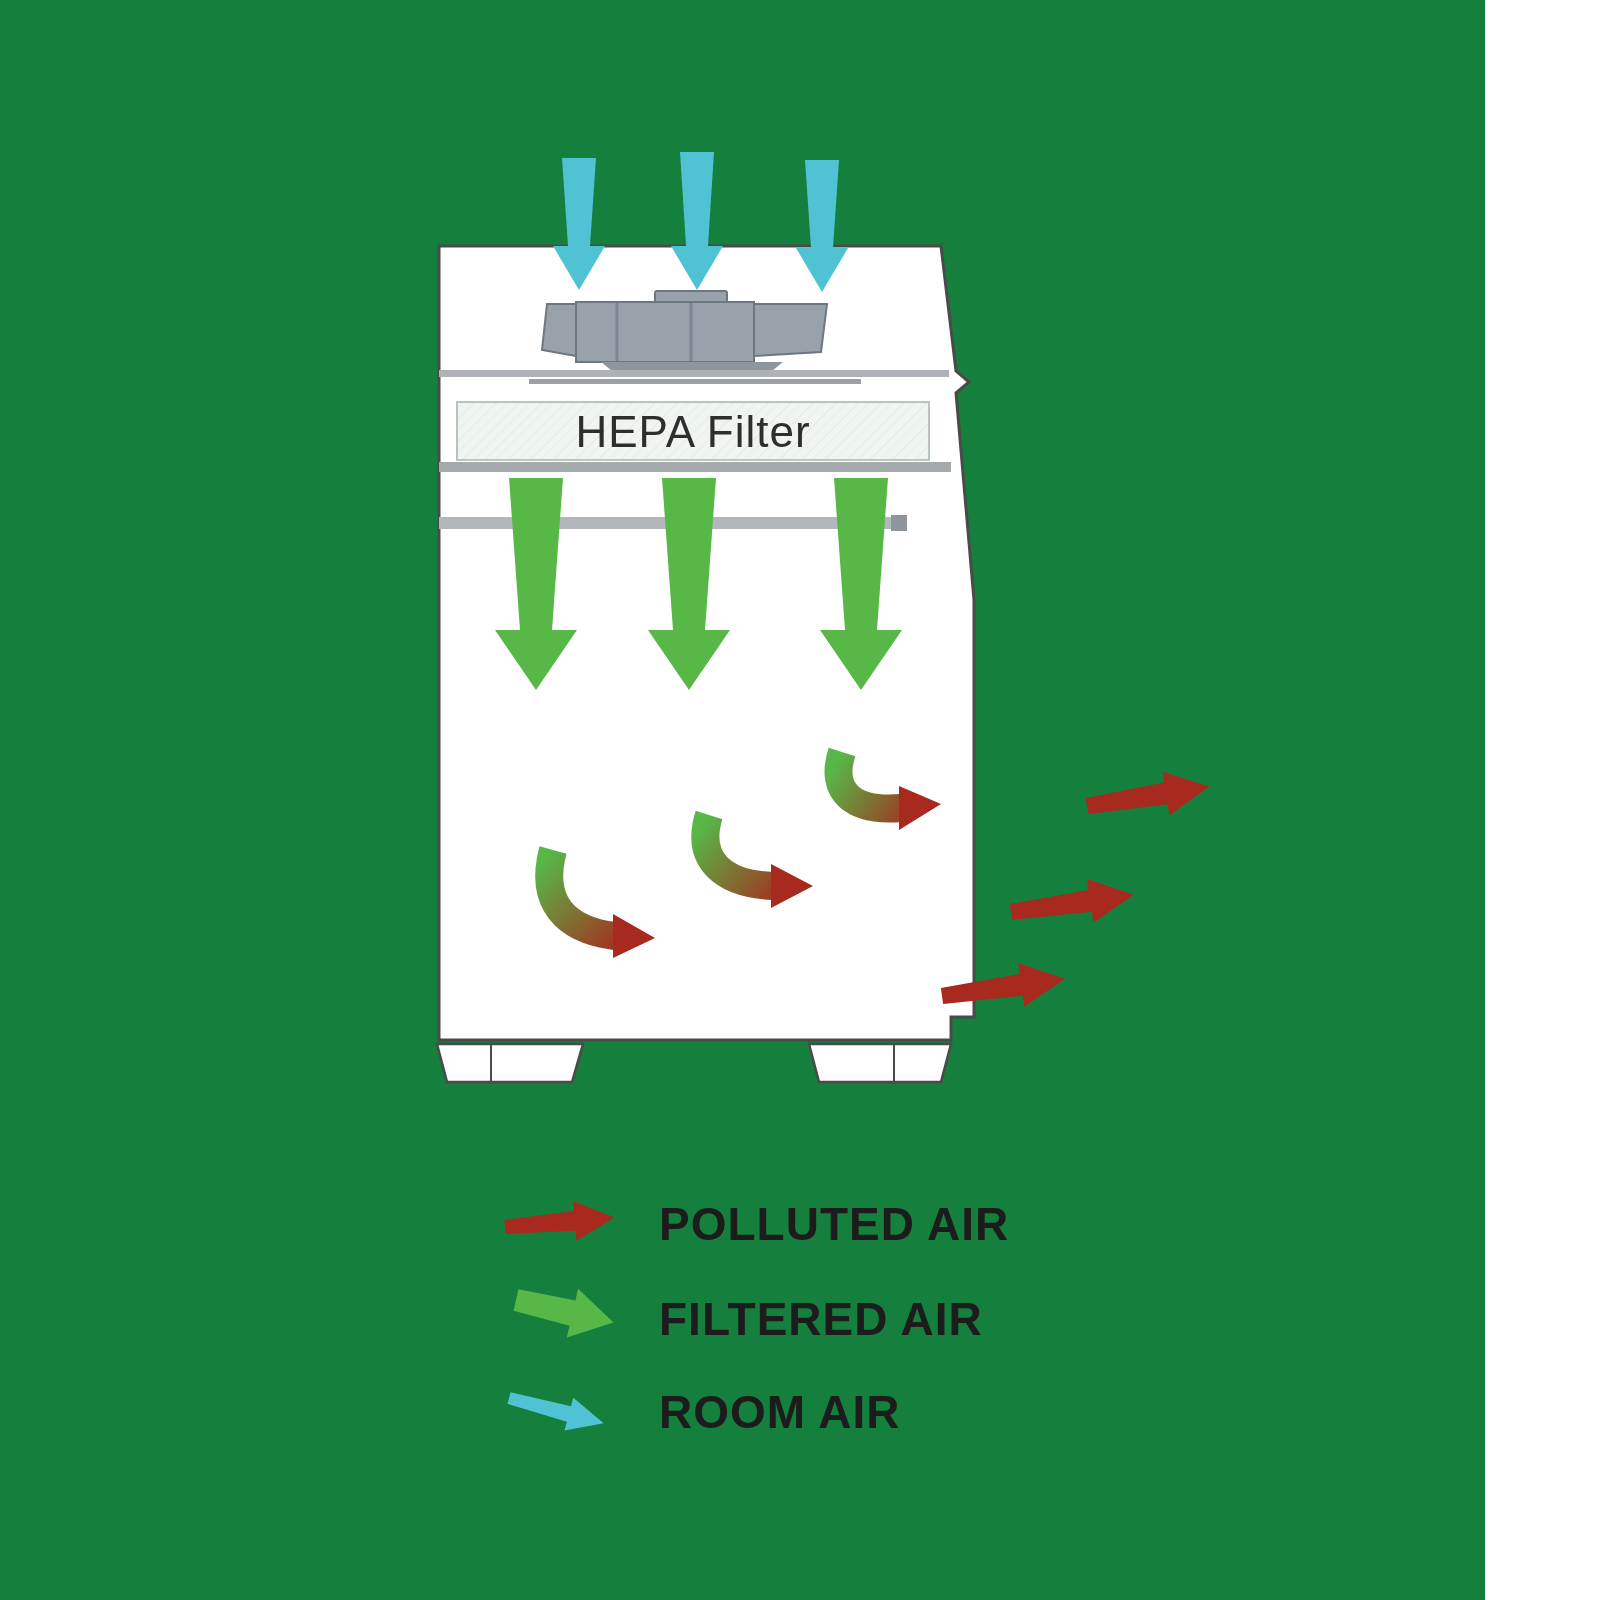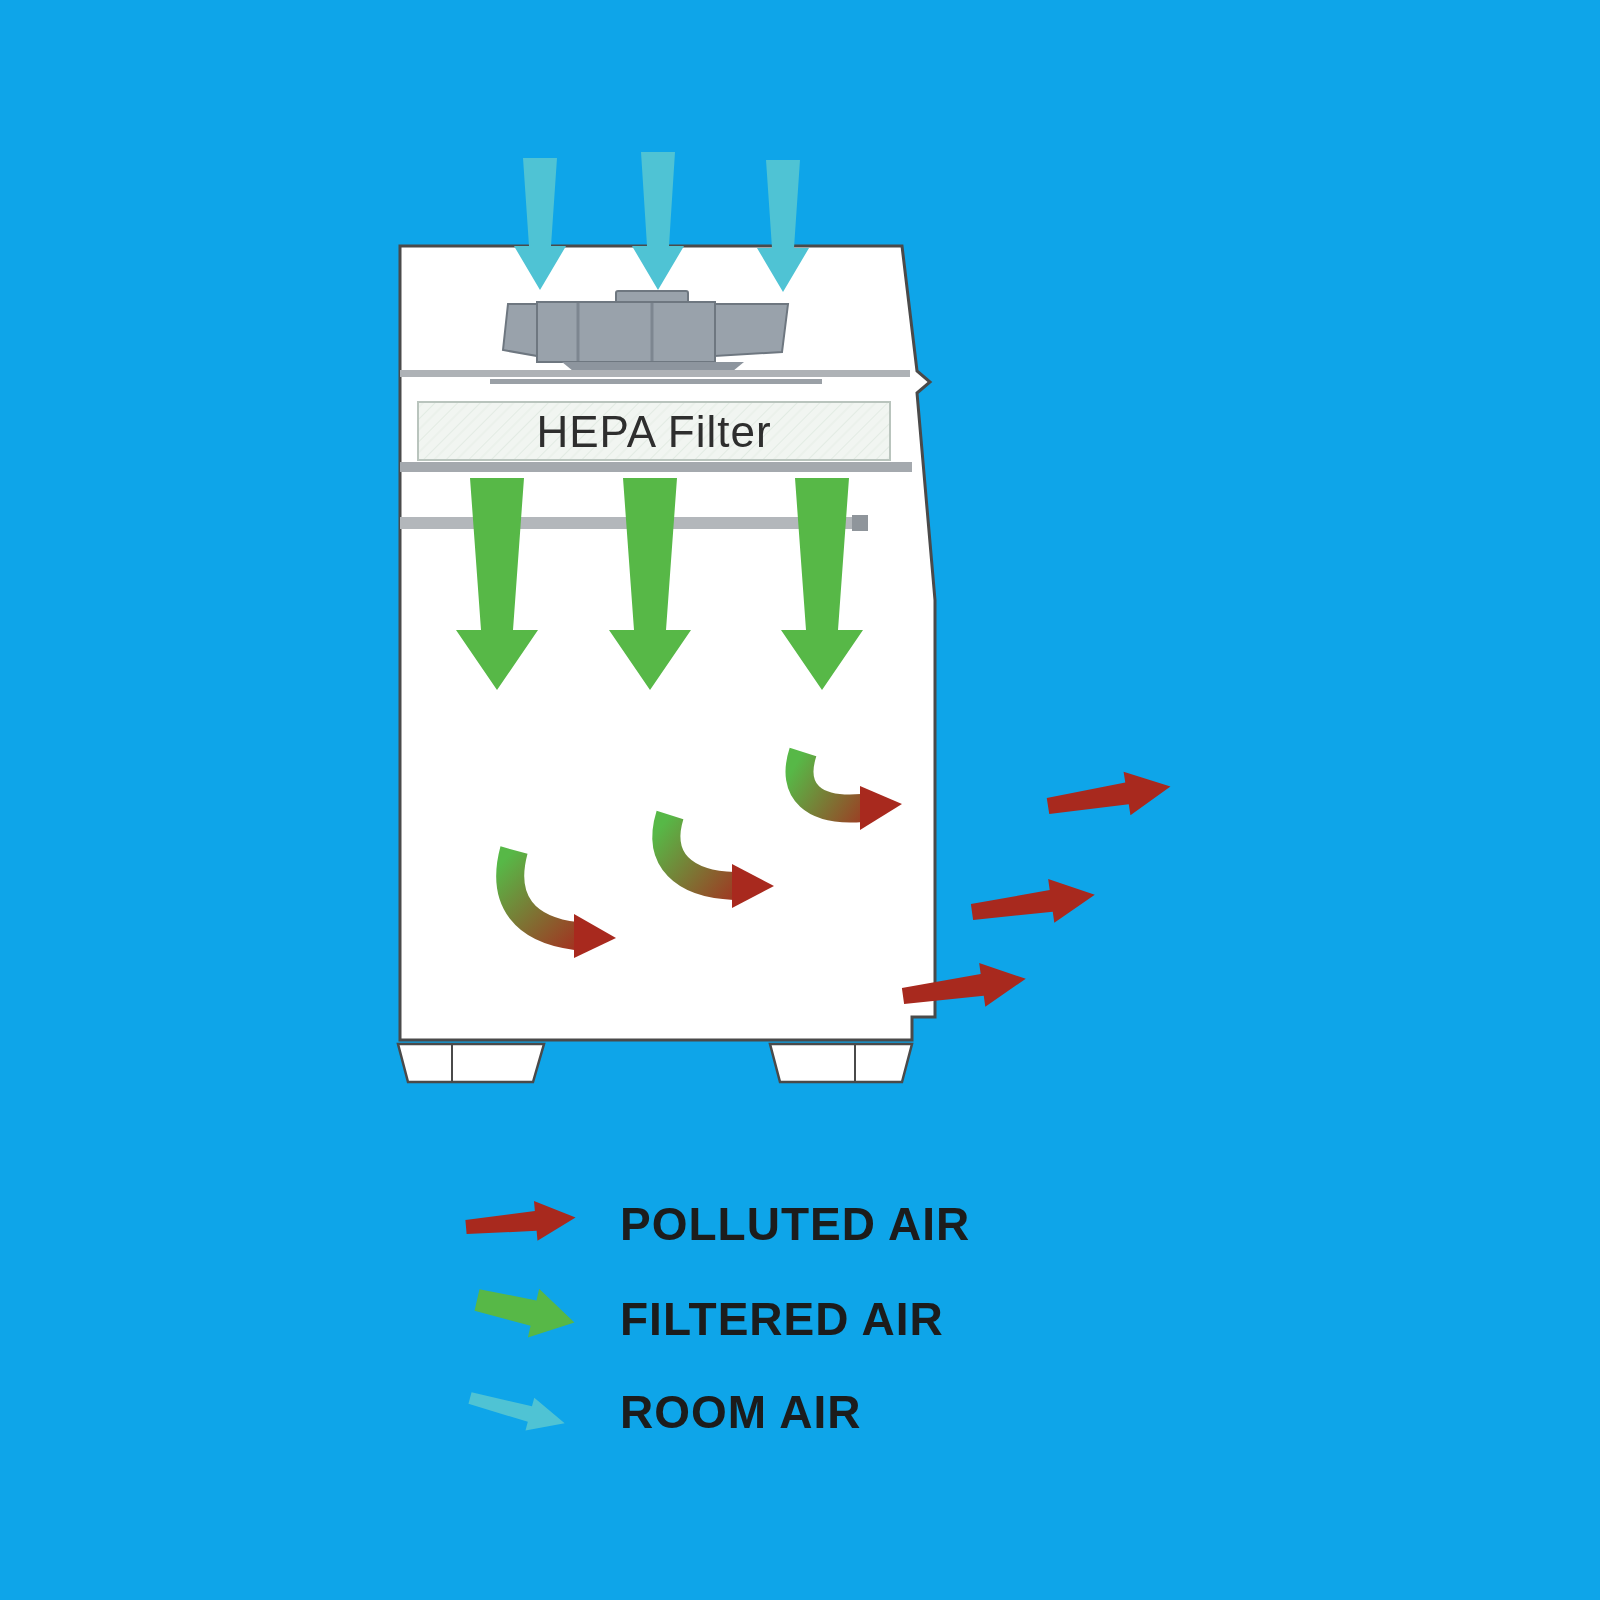--- a/index.html
+++ b/index.html
@@ -5,24 +5,25 @@
   html, body {
     margin: 0;
     padding: 0;
     background: #ffffff;
     width: 1600px;
     height: 1600px;
     font-family: "Liberation Sans", sans-serif;
   }
   .stage {
     position: relative;
-    width: 1600px;
+    width: 1446px;
     height: 1600px;
-    background: #0ea5e9;
+    background: #15803d;
     overflow: hidden;
+    padding-left: 39px;
   }
   svg { display: block; }
   .outline { fill: #ffffff; stroke: #4a4a4a; stroke-width: 3; stroke-linejoin: miter; }
   .foot { fill: #ffffff; stroke: #4a4a4a; stroke-width: 2.5; }
   .foot-divider { stroke: #4a4a4a; stroke-width: 2; }
   .fan-part { stroke: #6e7780; stroke-width: 2; }
   .fan-line { stroke: #7d8690; stroke-width: 3; }
   .hepa-box { stroke: #b9c4bd; stroke-width: 2; }
   .hepa-label {
     font-family: "Liberation Sans", sans-serif;

